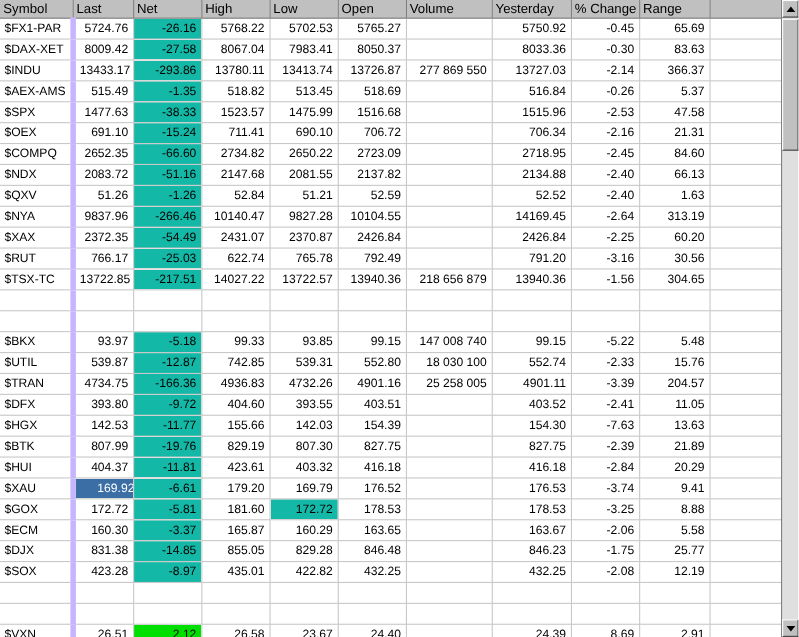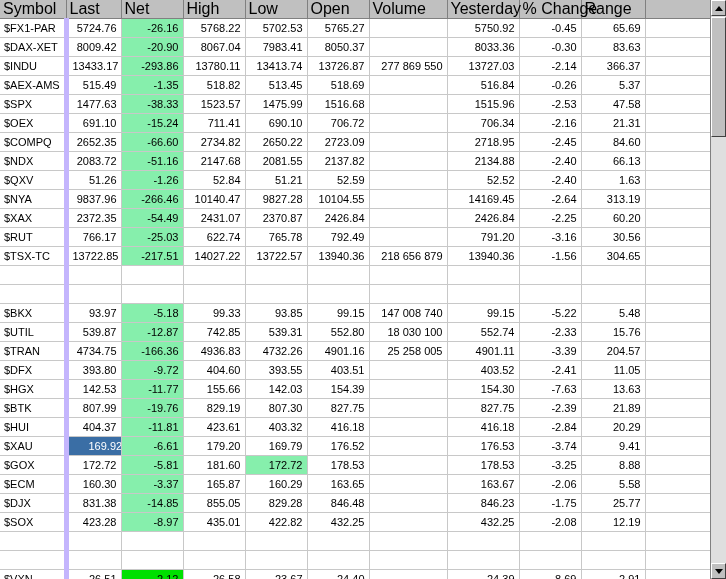--- a/index.html
+++ b/index.html
@@ -45,21 +45,21 @@
   table.quote-grid col.c-chg     { width: 62px; }
   table.quote-grid col.c-range   { width: 64px; }
   table.quote-grid col.c-pad     { width: 67px; }
 
   thead th {
     height: 16px;
     background: #c0c0c0;
     border-right: 1px solid #808080;
     border-bottom: 1px solid #808080;
     font-weight: normal;
-    font-size: 16px;
+    font-size: 12px;
     text-align: left;
     padding: 0 3px;
     white-space: nowrap;
     color: #000000;
   }
   thead th.pad-head { border-right: none; }
 
   tbody td {
     height: 18px;
     line-height: 18px;
@@ -78,21 +78,21 @@
   tbody td.num {
     text-align: right;
   }
   tbody td.pad {
     border-right: none;
   }
   tr.blank td {
     height: 18px;
   }
   .cell-red {
-    background: #86efac;
+    background: #14b8a6;
   }
   .cell-green {
     background: #00e000;
   }
   .cell-sel {
     background: #3a6ea5;
     color: #ffffff;
     padding-left: 20px;
   }
   
@@ -195,21 +195,21 @@
             <td class="num">5765.27</td>
             <td class="num">&nbsp;</td>
             <td class="num">5750.92</td>
             <td class="num">-0.45</td>
             <td class="num">65.69</td>
             <td class="pad">&nbsp;</td>
           </tr>
           <tr>
             <td class="sym">$DAX-XET</td>
             <td class="num">8009.42</td>
-            <td class="num cell-red">-20.90</td>
+            <td class="num cell-red">-27.58</td>
             <td class="num">8067.04</td>
             <td class="num">7983.41</td>
             <td class="num">8050.37</td>
             <td class="num">&nbsp;</td>
             <td class="num">8033.36</td>
             <td class="num">-0.30</td>
             <td class="num">83.63</td>
             <td class="pad">&nbsp;</td>
           </tr>
           <tr>

